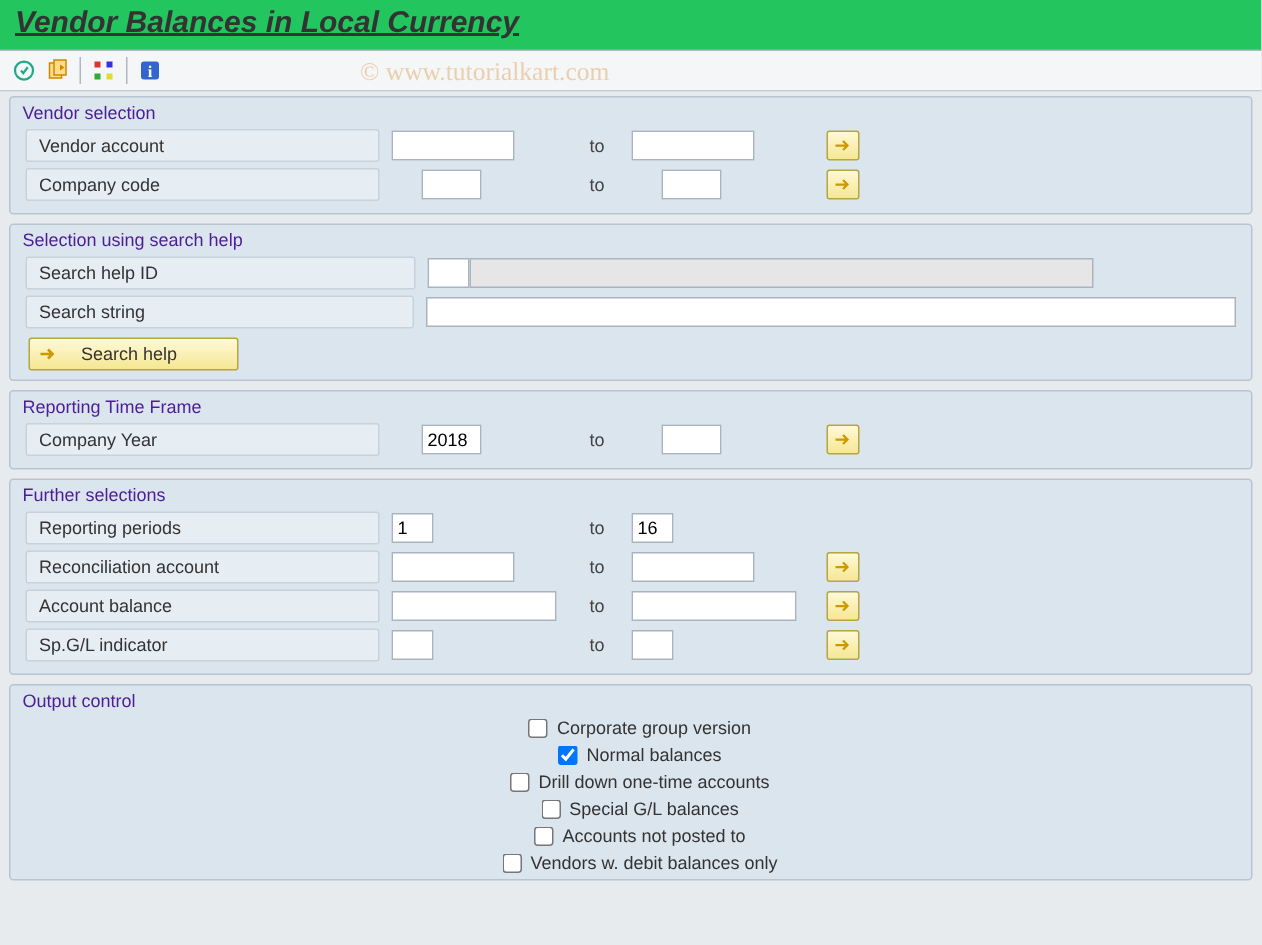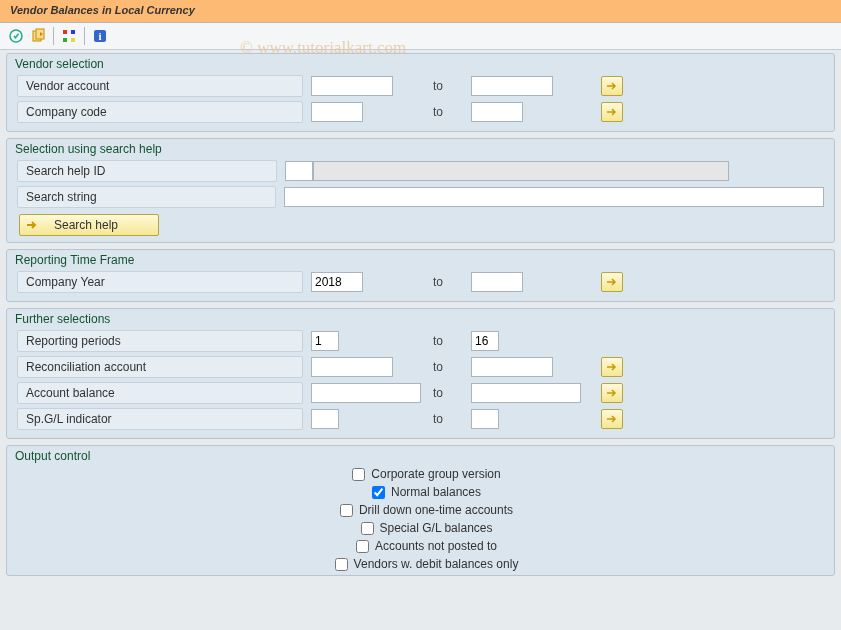--- a/index.html
+++ b/index.html
@@ -6,27 +6,28 @@
     body {
       font-family: Arial, sans-serif;
       font-size: 12px;
       background: #e8ebed;
       width: 841px;
       height: 630px;
       overflow: hidden;
       position: relative;
     }
     .title-bar {
-      background: #fdba74;
+      background: #22c55e;
       border-bottom: 1px solid #b0b8c0;
       padding: 4px 10px 6px 10px;
-      font-size: 11px;
+      font-size: 20px;
       font-weight: bold;
       font-style: italic;
       color: #333;
+      text-decoration: underline;
     }
     .toolbar {
       background: #f4f6f8;
       border-bottom: 1px solid #c5ccd3;
       padding: 3px 6px;
       display: flex;
       align-items: center;
       gap: 2px;
     }
     .tb-icon {
@@ -49,73 +50,74 @@
     }
     .group {
       background: #dbe5ee;
       border: 1px solid #b8c4d0;
       border-radius: 3px;
       margin-bottom: 6px;
       padding-bottom: 6px;
     }
     .group-title {
       padding: 3px 8px 0px 8px;
-      color: #14532d;
+      color: #4c1d95;
       font-size: 12px;
       border-bottom: none;
       margin-bottom: 2px;
     }
     .row {
       display: flex;
       align-items: center;
       padding: 2px 10px;
       min-height: 24px;
     }
     .label {
-      width: 286px;
+      width: 236px;
       padding: 3px 8px;
       background: #e6edf3;
       border: 1px solid #c8d2dc;
       color: #333;
       white-space: nowrap;
       overflow: hidden;
       border-radius: 2px;
     }
     input[type="text"] {
       border: 1px solid #a8b4c0;
       height: 20px;
       padding: 1px 3px;
       font-size: 12px;
       background: #fff;
     }
     input[type="text"][disabled] {
       background: #e6e6e6;
     }
     .w-xs { width: 28px; }
-    .w-sm { width: 52px; }
+    .w-sm { width: 40px; margin-left: 20px; }
     .w-md { width: 82px; }
     .w-lg { width: 110px; }
     .w-xl { width: 416px; }
     .w-full { width: 540px; }
     .to-label {
       display: inline-block;
       width: 30px;
       text-align: left;
       color: #444;
       padding-left: 2px;
     }
     .col1 {
       margin-left: 8px;
       width: 120px;
       display: flex;
     }
     .col-to-label { 
       width: 40px; 
       display: flex;
       align-items: center;
+      justify-content: flex-end;
     }
     .col2 {
       width: 130px;
       display: flex;
     }
     .multi-btn {
       width: 22px;
       height: 20px;
       background: linear-gradient(#fff9d8, #f5e793);
       border: 1px solid #b5a642;

